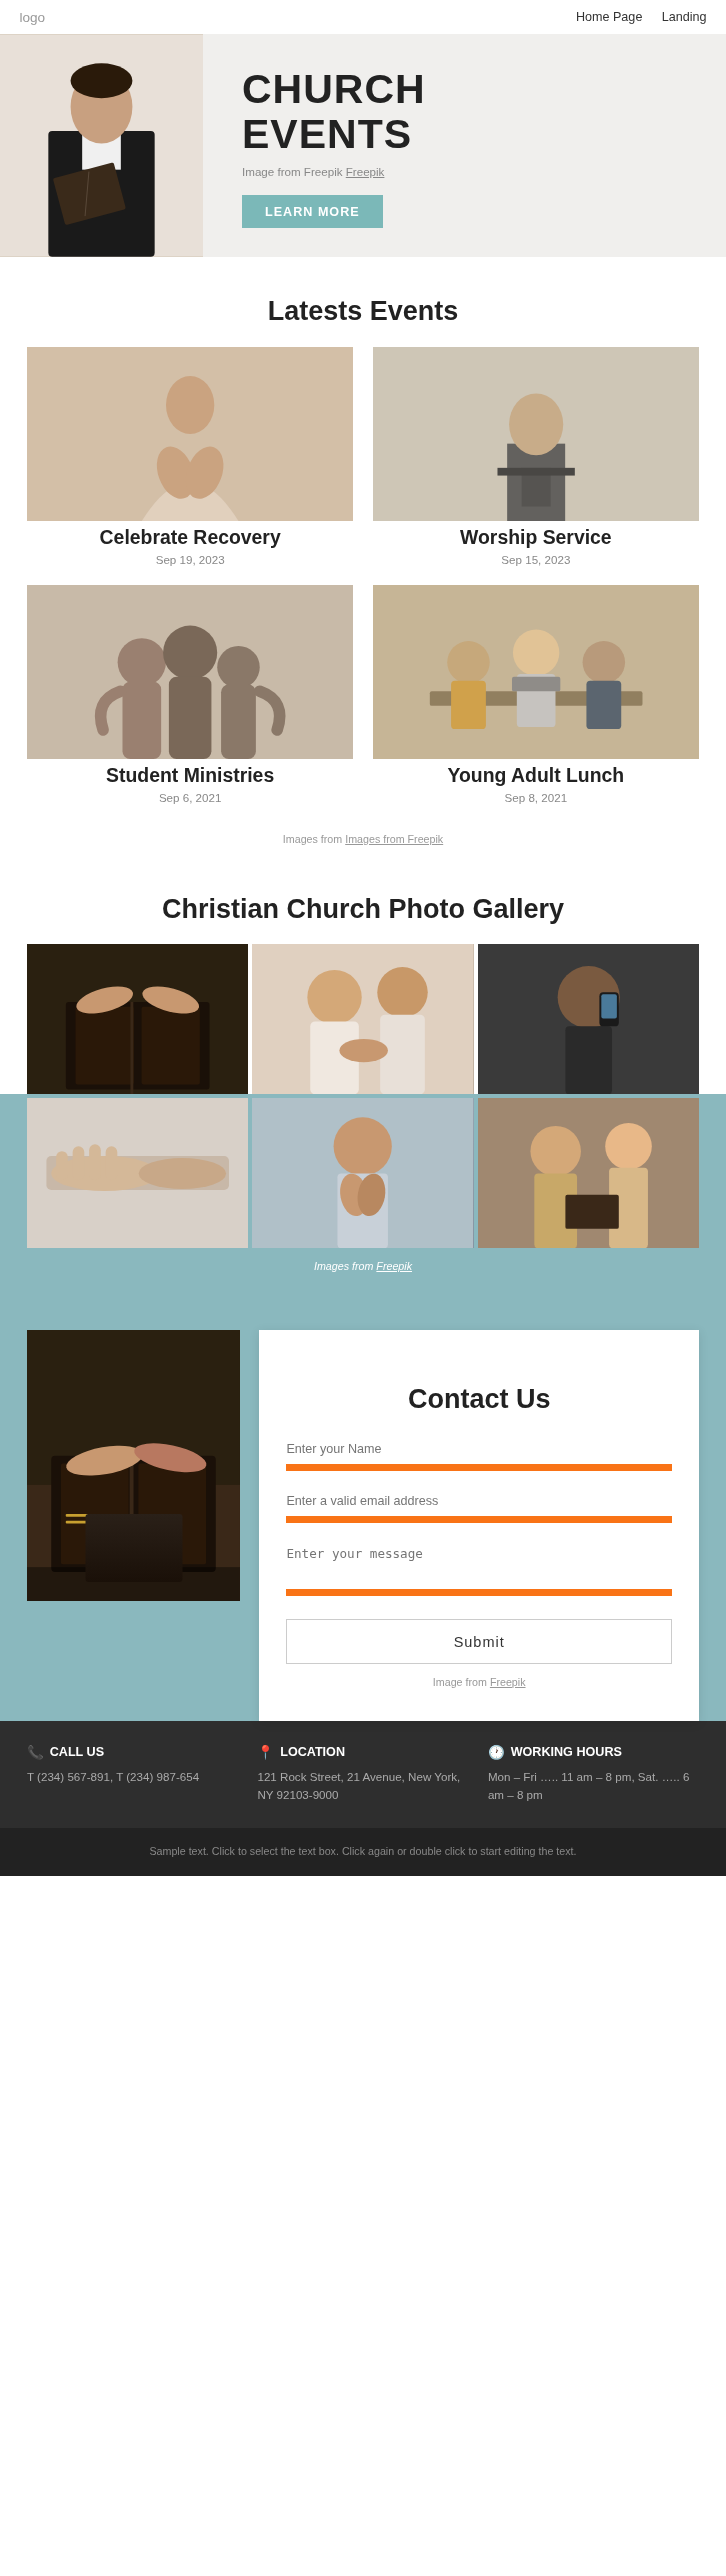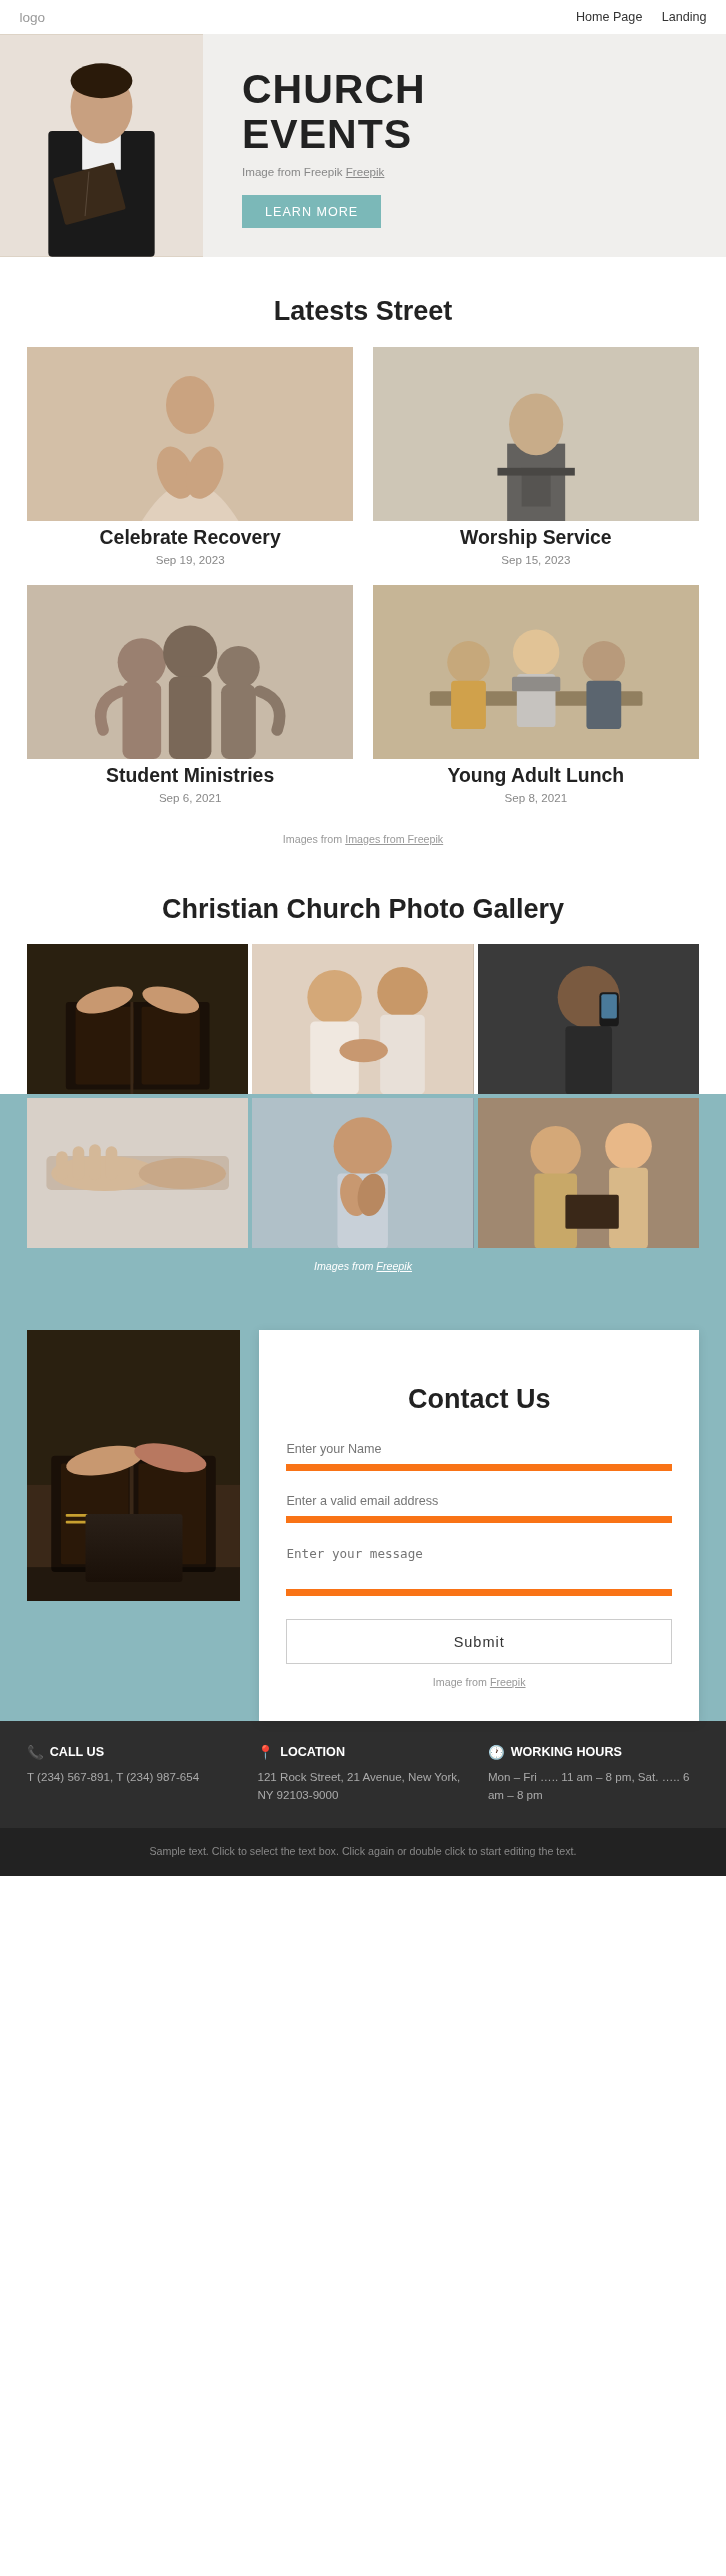--- a/index.html
+++ b/index.html
@@ -58,21 +58,21 @@
     }
     .hero-subtitle a { color: #888; text-decoration: underline; }
     .hero-btn {
       background: #7bb8b8;
       color: #fff;
       border: none;
       padding: 9.7px 23px;
       font-size: 12.6px;
       letter-spacing: 1px;
       cursor: pointer;
-      font-weight: 400;
+      font-weight: 700;
     }
 
     
     .section-title {
       text-align: center;
       font-size: 27px;
       font-weight: 700;
       color: #222;
       padding: 39px 0 19.4px;
     }
@@ -299,21 +299,21 @@
       <span>EVENTS</span>
     </h1>
     <p class="hero-subtitle">
       <span>Image from Freepik</span> <a href="#">Freepik</a>
     </p>
     <button class="hero-btn">LEARN MORE</button>
   </div>
 </section>
 
 <section class="latest-events-section">
-  <h2 class="section-title">Latests Street</h2>
+  <h2 class="section-title">Latests Events</h2>
   <div class="events-grid">
 
     <div class="event-card">
       <div class="event-img-container">
         <svg width="100%" height="174" viewBox="0 0 340 180" preserveAspectRatio="xMidYMid slice">
           <rect width="340" height="180" fill="#d4c0a8"></rect>
           <ellipse cx="170" cy="60" rx="25" ry="30" fill="#c89870"></ellipse>
           <path d="M120 180 Q170 100 220 180" fill="#e8d8c8"></path>
 
           <ellipse cx="155" cy="130" rx="18" ry="28" fill="#c89870" transform="rotate(-20 155 130)"></ellipse>

